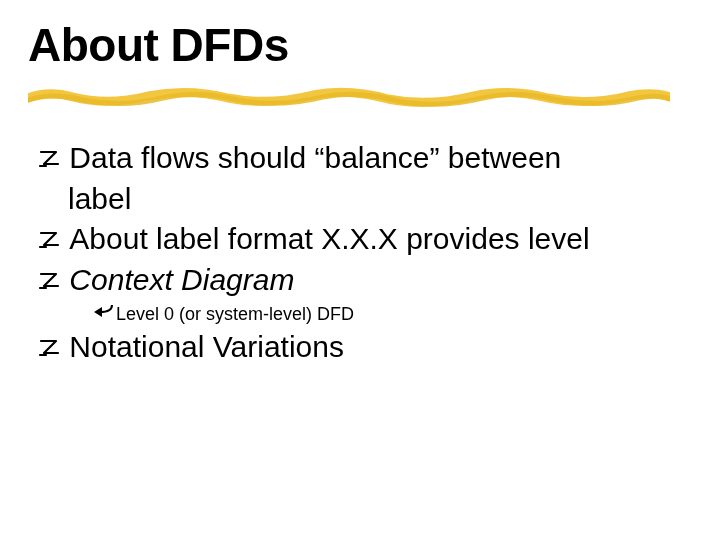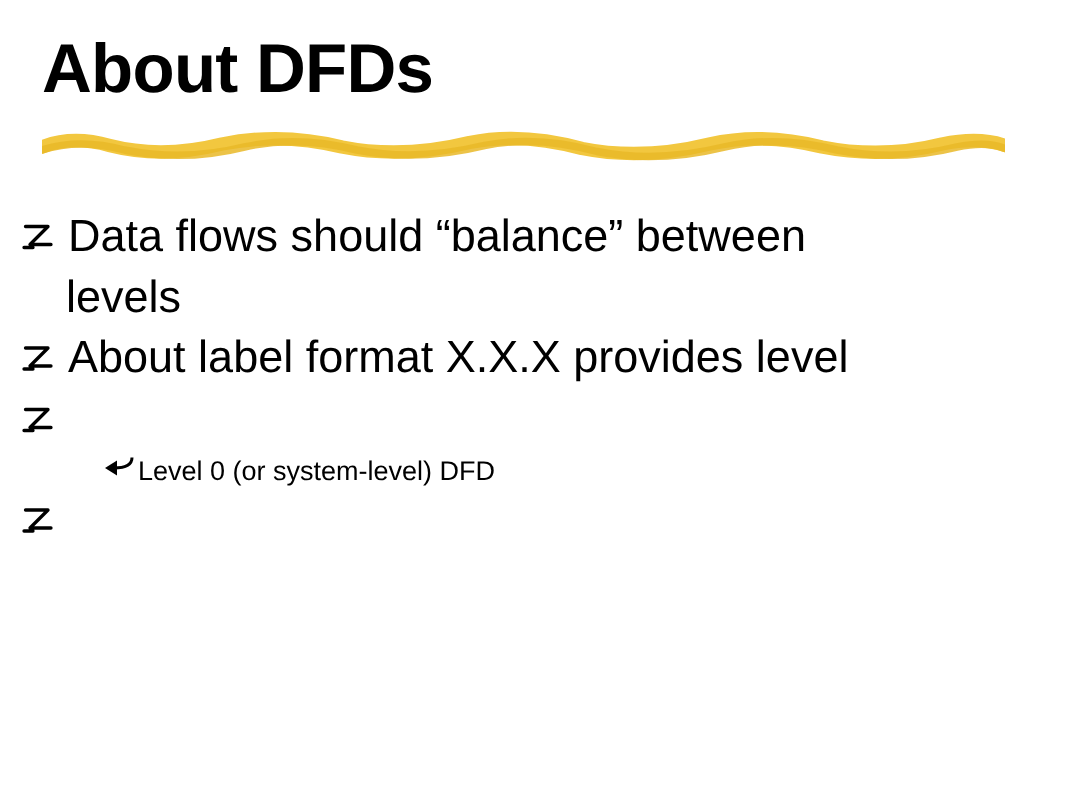--- a/index.html
+++ b/index.html
@@ -30,21 +30,21 @@
   .underline {
     position: absolute;
     top: 86px;
     left: 28px;
     width: 642px;
     height: 24px;
   }
   .content {
     position: absolute;
     top: 140px;
-    left: 14px;
+    left: 38px;
     width: 650px;
   }
   .line1 {
     font-size: 30px;
     color: #000;
     line-height: 1.22;
     margin-bottom: 4px;
   }
   .line1-indent {
     padding-left: 30px;
@@ -105,51 +105,51 @@
 
   <div class="content">
 
     <div class="line1">
       <span class="bullet-z">
         <svg width="22" height="22" viewBox="0 0 22 22" style="vertical-align:-2px">
           <path d="M3 4 L18 4 L6 16 L20 16 M2 18 L8 18" stroke="#000" stroke-width="2.2" fill="none" stroke-linecap="round" stroke-linejoin="round"></path>
         </svg>
       </span><span>Data flows should “balance” between</span>
     </div>
-    <div class="line1 line1-indent">levels</div>
+    <div class="line1 line1-indent">label</div>
 
     <div class="line1">
       <span class="bullet-z">
         <svg width="22" height="22" viewBox="0 0 22 22" style="vertical-align:-2px">
           <path d="M3 4 L18 4 L6 16 L20 16 M2 18 L8 18" stroke="#000" stroke-width="2.2" fill="none" stroke-linecap="round" stroke-linejoin="round"></path>
         </svg>
       </span><span>About label format X.X.X provides level</span>
     </div>
 
     <div class="line1">
       <span class="bullet-z">
         <svg width="22" height="22" viewBox="0 0 22 22" style="vertical-align:-2px">
           <path d="M3 4 L18 4 L6 16 L20 16 M2 18 L8 18" stroke="#000" stroke-width="2.2" fill="none" stroke-linecap="round" stroke-linejoin="round"></path>
         </svg>
-      </span>
+      </span><span class="italic">Context Diagram</span>
     </div>
 
     <div class="line2">
       <span class="bullet-arrow">
         <svg width="24" height="18" viewBox="0 0 24 18">
           <path d="M 22 2 Q 22 9 10 9" stroke="#000" stroke-width="2" fill="none"></path>
           <path d="M 12 4 L 4 9 L 12 14 Z" fill="#000"></path>
         </svg>
       </span><span>Level 0 (or system-level) DFD</span>
     </div>
 
     <div class="spacer-sm"></div>
 
     <div class="line1">
       <span class="bullet-z">
         <svg width="22" height="22" viewBox="0 0 22 22" style="vertical-align:-2px">
           <path d="M3 4 L18 4 L6 16 L20 16 M2 18 L8 18" stroke="#000" stroke-width="2.2" fill="none" stroke-linecap="round" stroke-linejoin="round"></path>
         </svg>
-      </span>
+      </span><span>Notational Variations</span>
     </div>
 
   </div>
 </div>
 
 </body></html>

